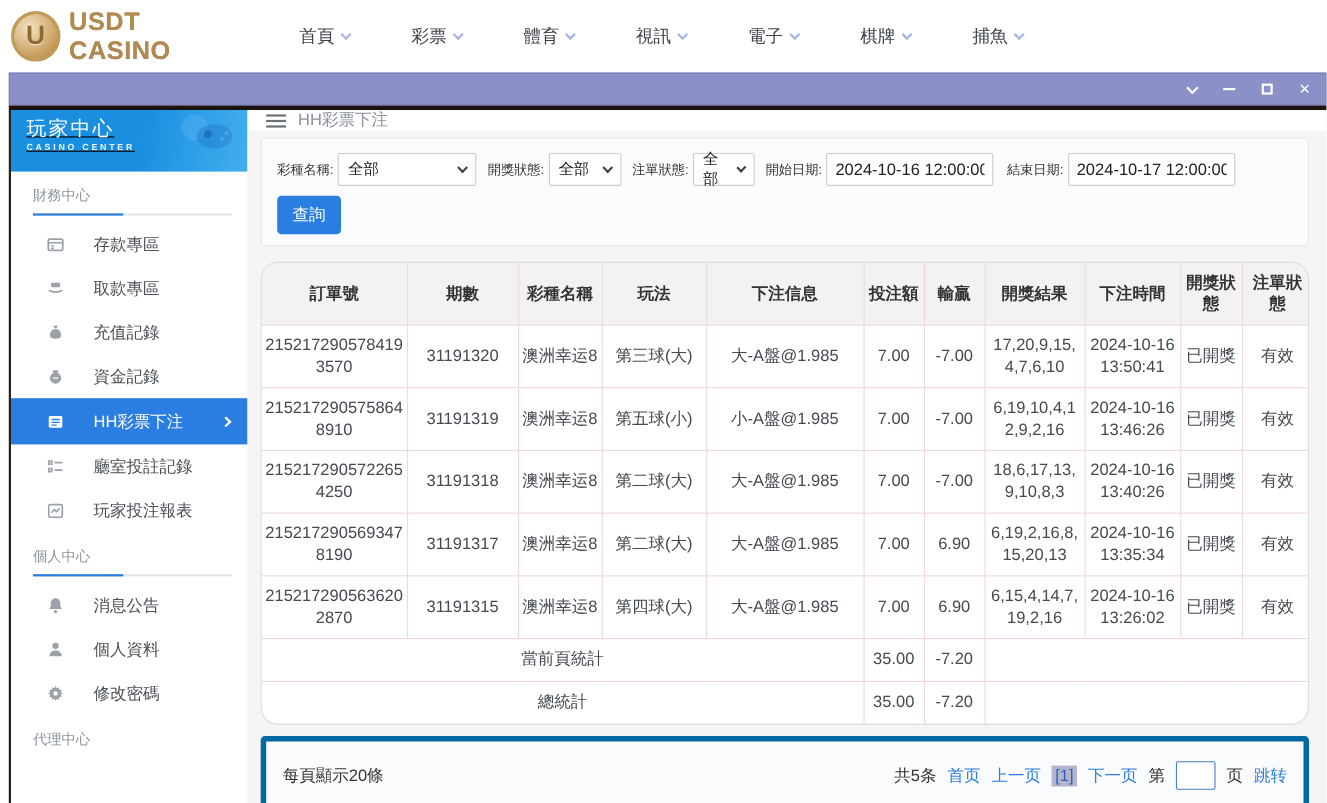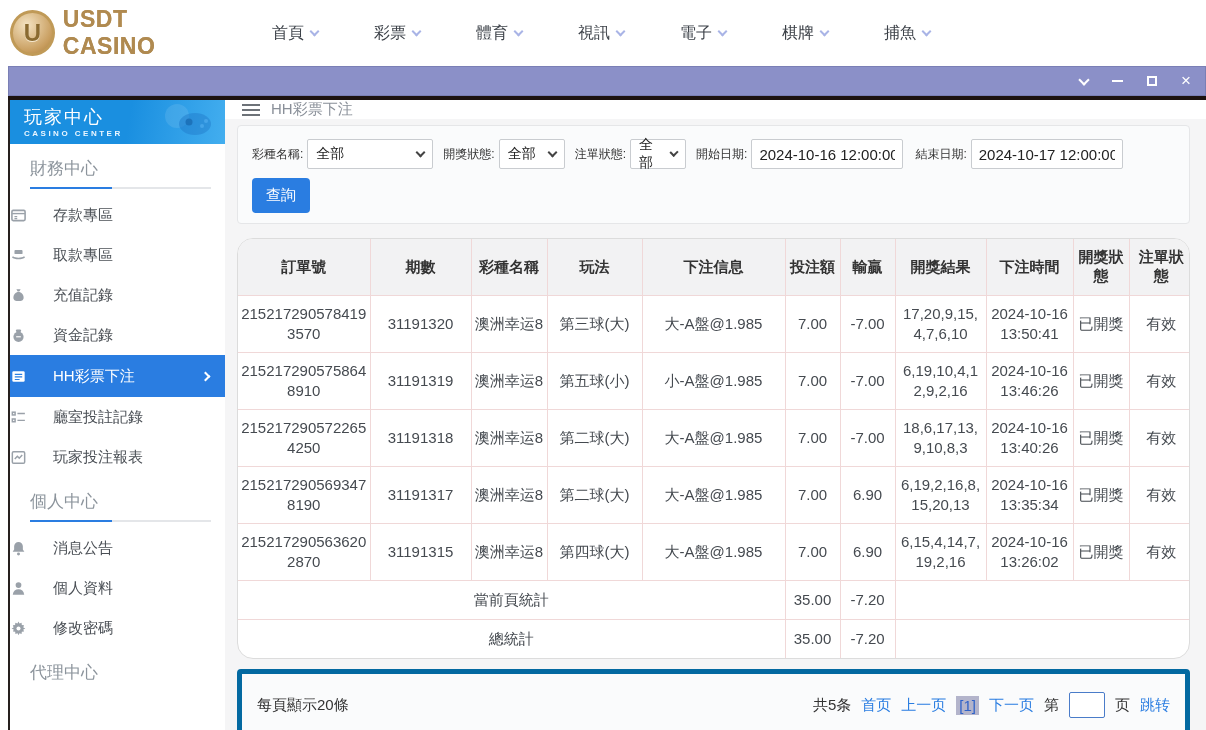--- a/index.html
+++ b/index.html
@@ -31,29 +31,29 @@
   .tb-chev { width:8px; height:8px; border-right:2px solid #fff; border-bottom:2px solid #fff;
              transform:rotate(45deg); margin-top:-3px; }
   .tb-min  { width:11px; height:2px; background:#fff; }
   .tb-max  { width:10px; height:10px; border:2px solid #fff; }
   .tb-close{ color:#fff; font-size:17px; line-height:10px; }
   .darkstrip { height:4px; background:#1c1210; }
   .winbody { display:flex; height:630px; background:#f5f5f6; border-left:2px solid #26201e; }
 
   
   .sidebar { width:215px; background:#fff; flex-shrink:0; overflow:hidden; }
-  .side-head { height:44px; background:linear-gradient(100deg,#1a8fe0 55%,#43aeef);
-               position:relative; overflow:hidden; padding:5px 0 0 14px; }
+  .side-head { height:56px; background:linear-gradient(100deg,#1a8fe0 55%,#43aeef);
+               position:relative; overflow:hidden; padding:5px 0 0 14px;text-decoration:underline; }
   .side-head .t1 { color:#fff; font-size:18px; letter-spacing:2px; }
   .side-head .t2 { color:#eaf6ff; font-size:8px; letter-spacing:2.5px; font-weight:bold; }
   .deco { position:absolute; right:8px; top:2px; opacity:.55; }
-  .section-label { color:#8c949c; font-size:17px; padding:13px 0 7px 20px; }
+  .section-label { color:#8c949c; font-size:13px; padding:13px 0 7px 20px; }
   .section-divider { margin:0 14px 6px 20px; height:2px; background:#e4e6e9; position:relative; }
   .section-divider::before { content:""; position:absolute; left:0; top:0; width:82px; height:2px; background:var(--accent); }
-  .side-item { display:flex; align-items:center; height:40px; cursor:pointer; color:#4a4f55; }
+  .side-item { display:flex; align-items:center; height:40px; padding-left:32px; cursor:pointer; color:#4a4f55; }
   .side-item .icn { width:17px; height:17px; color:#9aa1a9; margin-right:26px; flex-shrink:0; --line:#fff; }
   .side-item .icn svg { width:17px; height:17px; display:block; }
   .side-item .itxt { font-size:15px; }
   .side-item.active { background:var(--accent); color:#fff; height:42px; }
   .side-item.active .icn { color:#fff; --line:#2a7fe3; }
   .arrow-r { width:7px; height:7px; border-right:2px solid #fff; border-bottom:2px solid #fff;
              transform:rotate(-45deg); margin-left:auto; margin-right:16px; }
 
   
   .main { flex:1; display:flex; flex-direction:column; overflow:hidden; }

